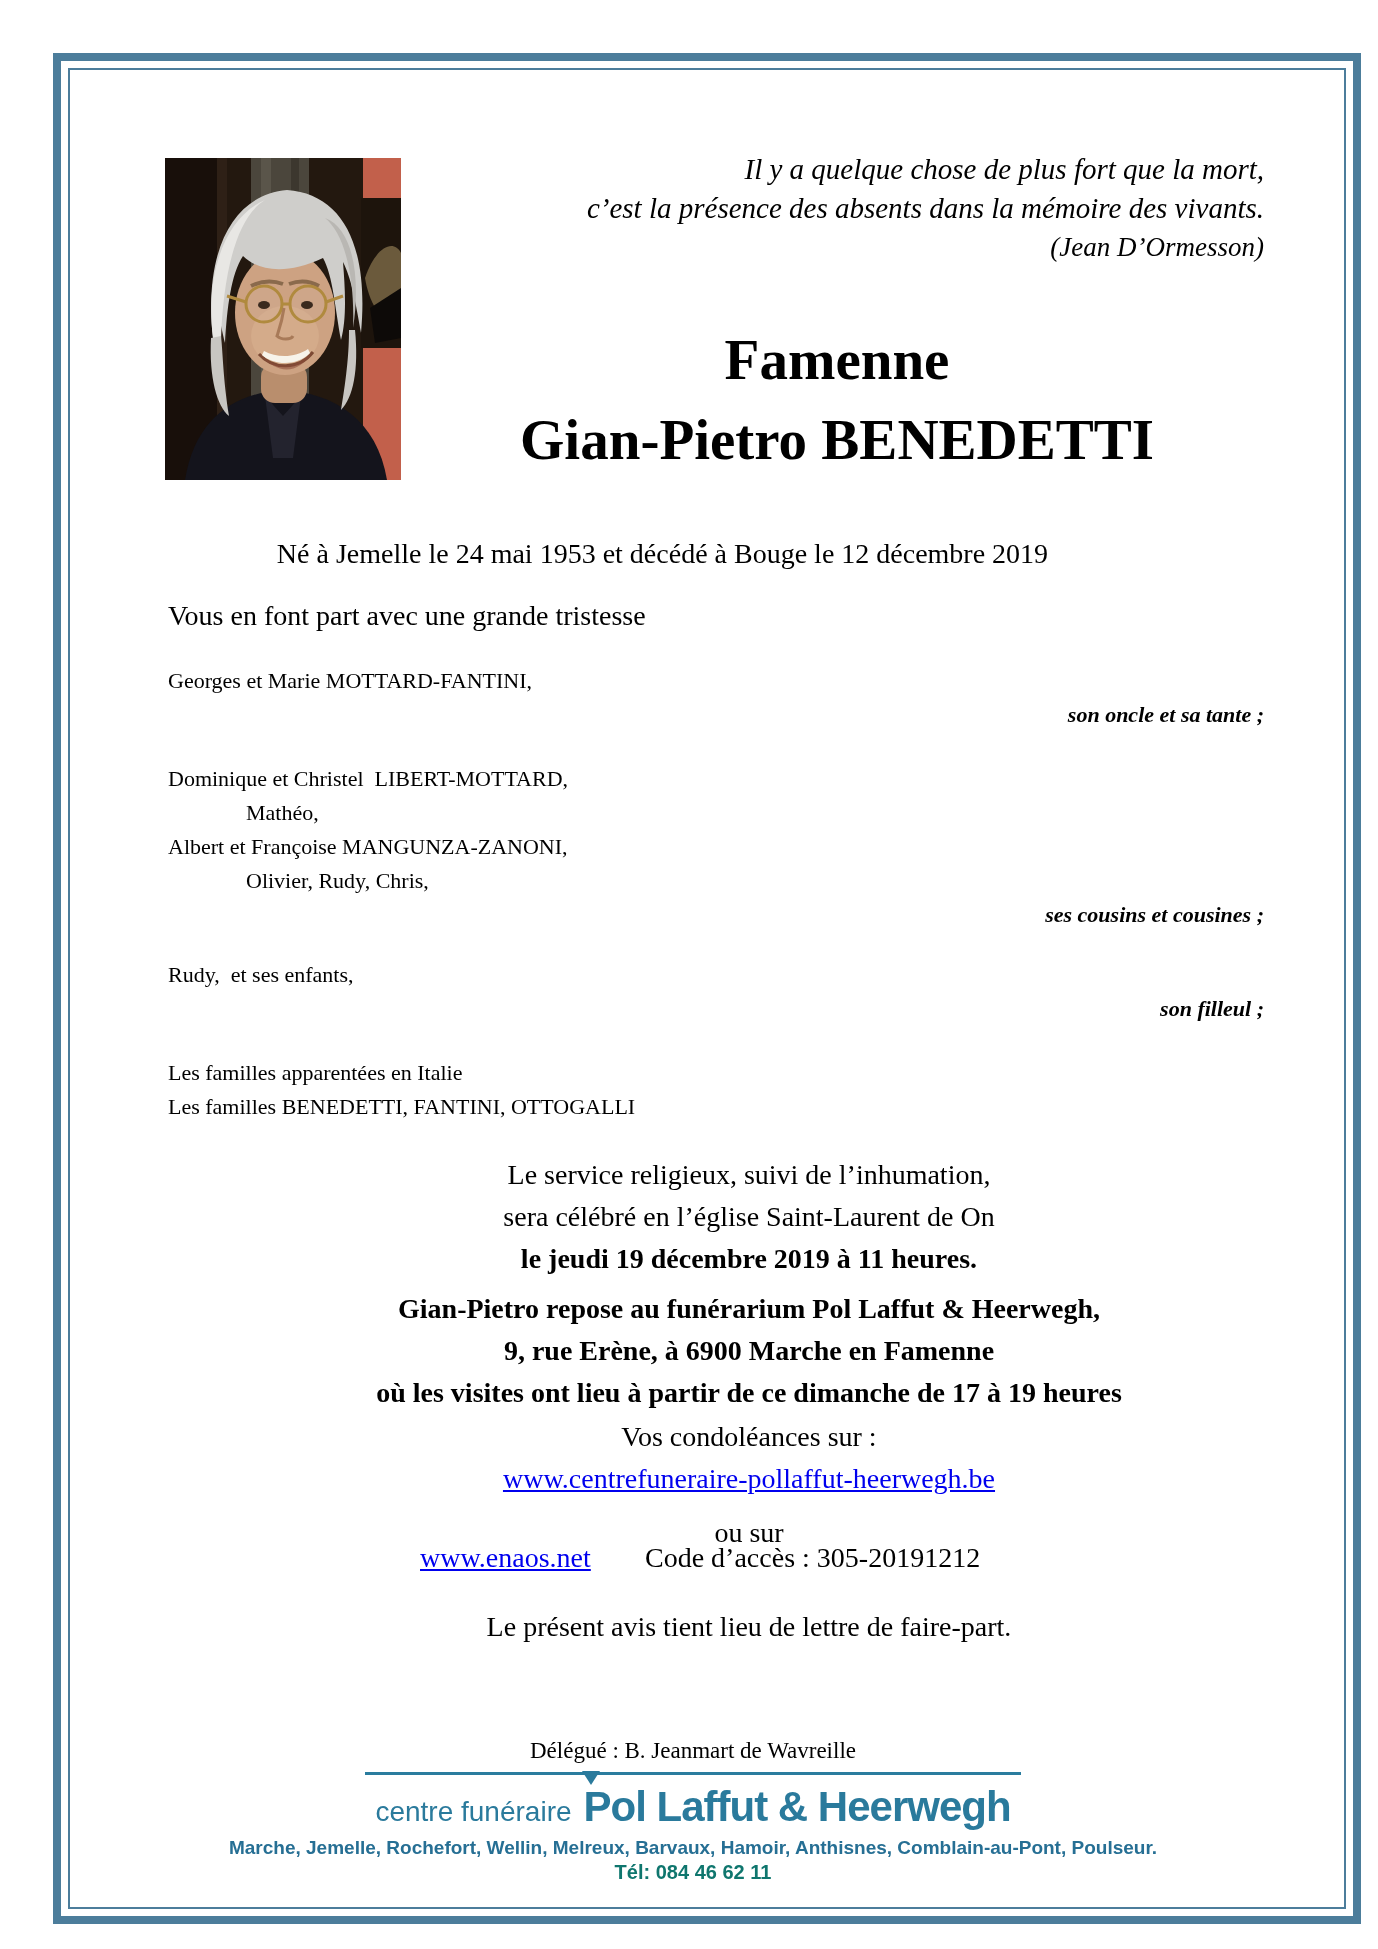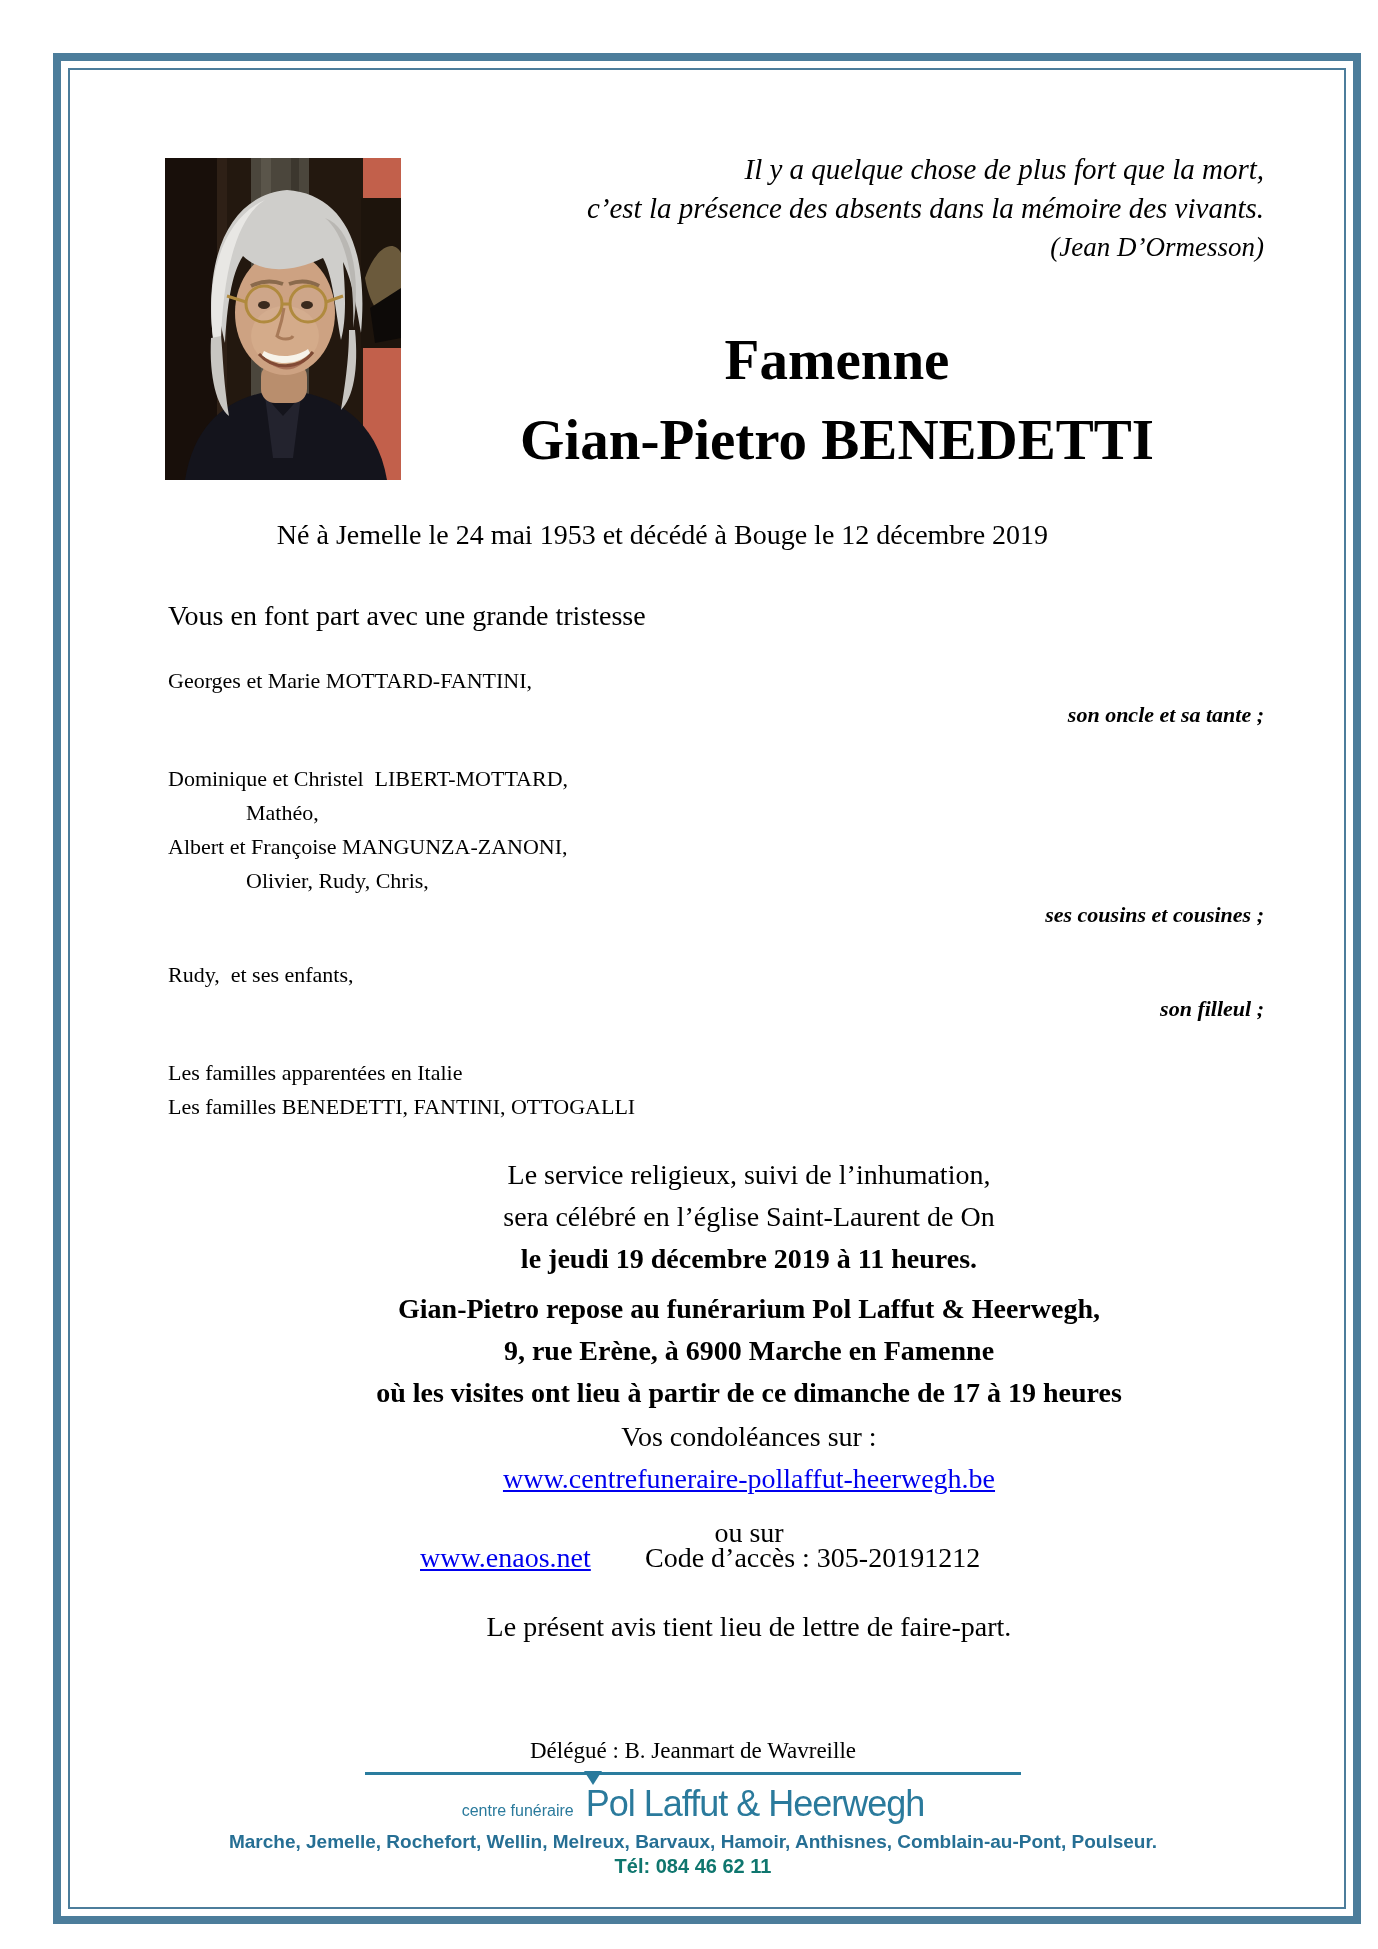--- a/index.html
+++ b/index.html
@@ -36,21 +36,21 @@
   }
   .quote .attribution { font-size:27px; }
 
   
   .title-block {
     position:absolute; top:320px; left:400px; right:140px;
     text-align:center; font-weight:bold; font-size:57px; line-height:80px;
   }
 
   .life-dates {
-    position:absolute; top:519px; left:140px; width:1045px;
+    position:absolute; top:538px; left:140px; width:1045px;
     text-align:center; font-size:28px;
   }
 
   .intro {
     position:absolute; top:600px; left:168px; font-size:28px;
   }
 
   .families {
     position:absolute; top:664px; left:168px; right:150px;
     font-size:22px; line-height:34px;
@@ -90,23 +90,23 @@
   .footer .rule {
     width:656px; height:0; margin:8px auto 0;
     border-top:3px solid #2a7c9e;
   }
   .brand-row {
     margin-top:8px;
     font-family:"Liberation Sans", sans-serif;
     color:#2a7a9c;
     display:flex; justify-content:center; align-items:baseline; gap:12px;
   }
-  .brand-small { font-size:16px; font-weight:normal; }
+  .brand-small { font-size:28px; font-weight:normal; }
   .brand-wrap { position:relative; display:inline-block; }
-  .brand-name { font-size:36px; font-weight:normal; letter-spacing:-1px; }
+  .brand-name { font-size:42px; font-weight:bold; letter-spacing:-1px; }
   .brand-triangle {
     position:absolute; left:-2px; top:-12px;
     width:0; height:0;
     border-left:9px solid transparent;
     border-right:9px solid transparent;
     border-top:14px solid #2a7a9c;
   }
   .footer .towns {
     margin:6px 0 0; font-family:"Liberation Sans", sans-serif;
     color:#266f94; font-weight:bold; font-size:19px;

